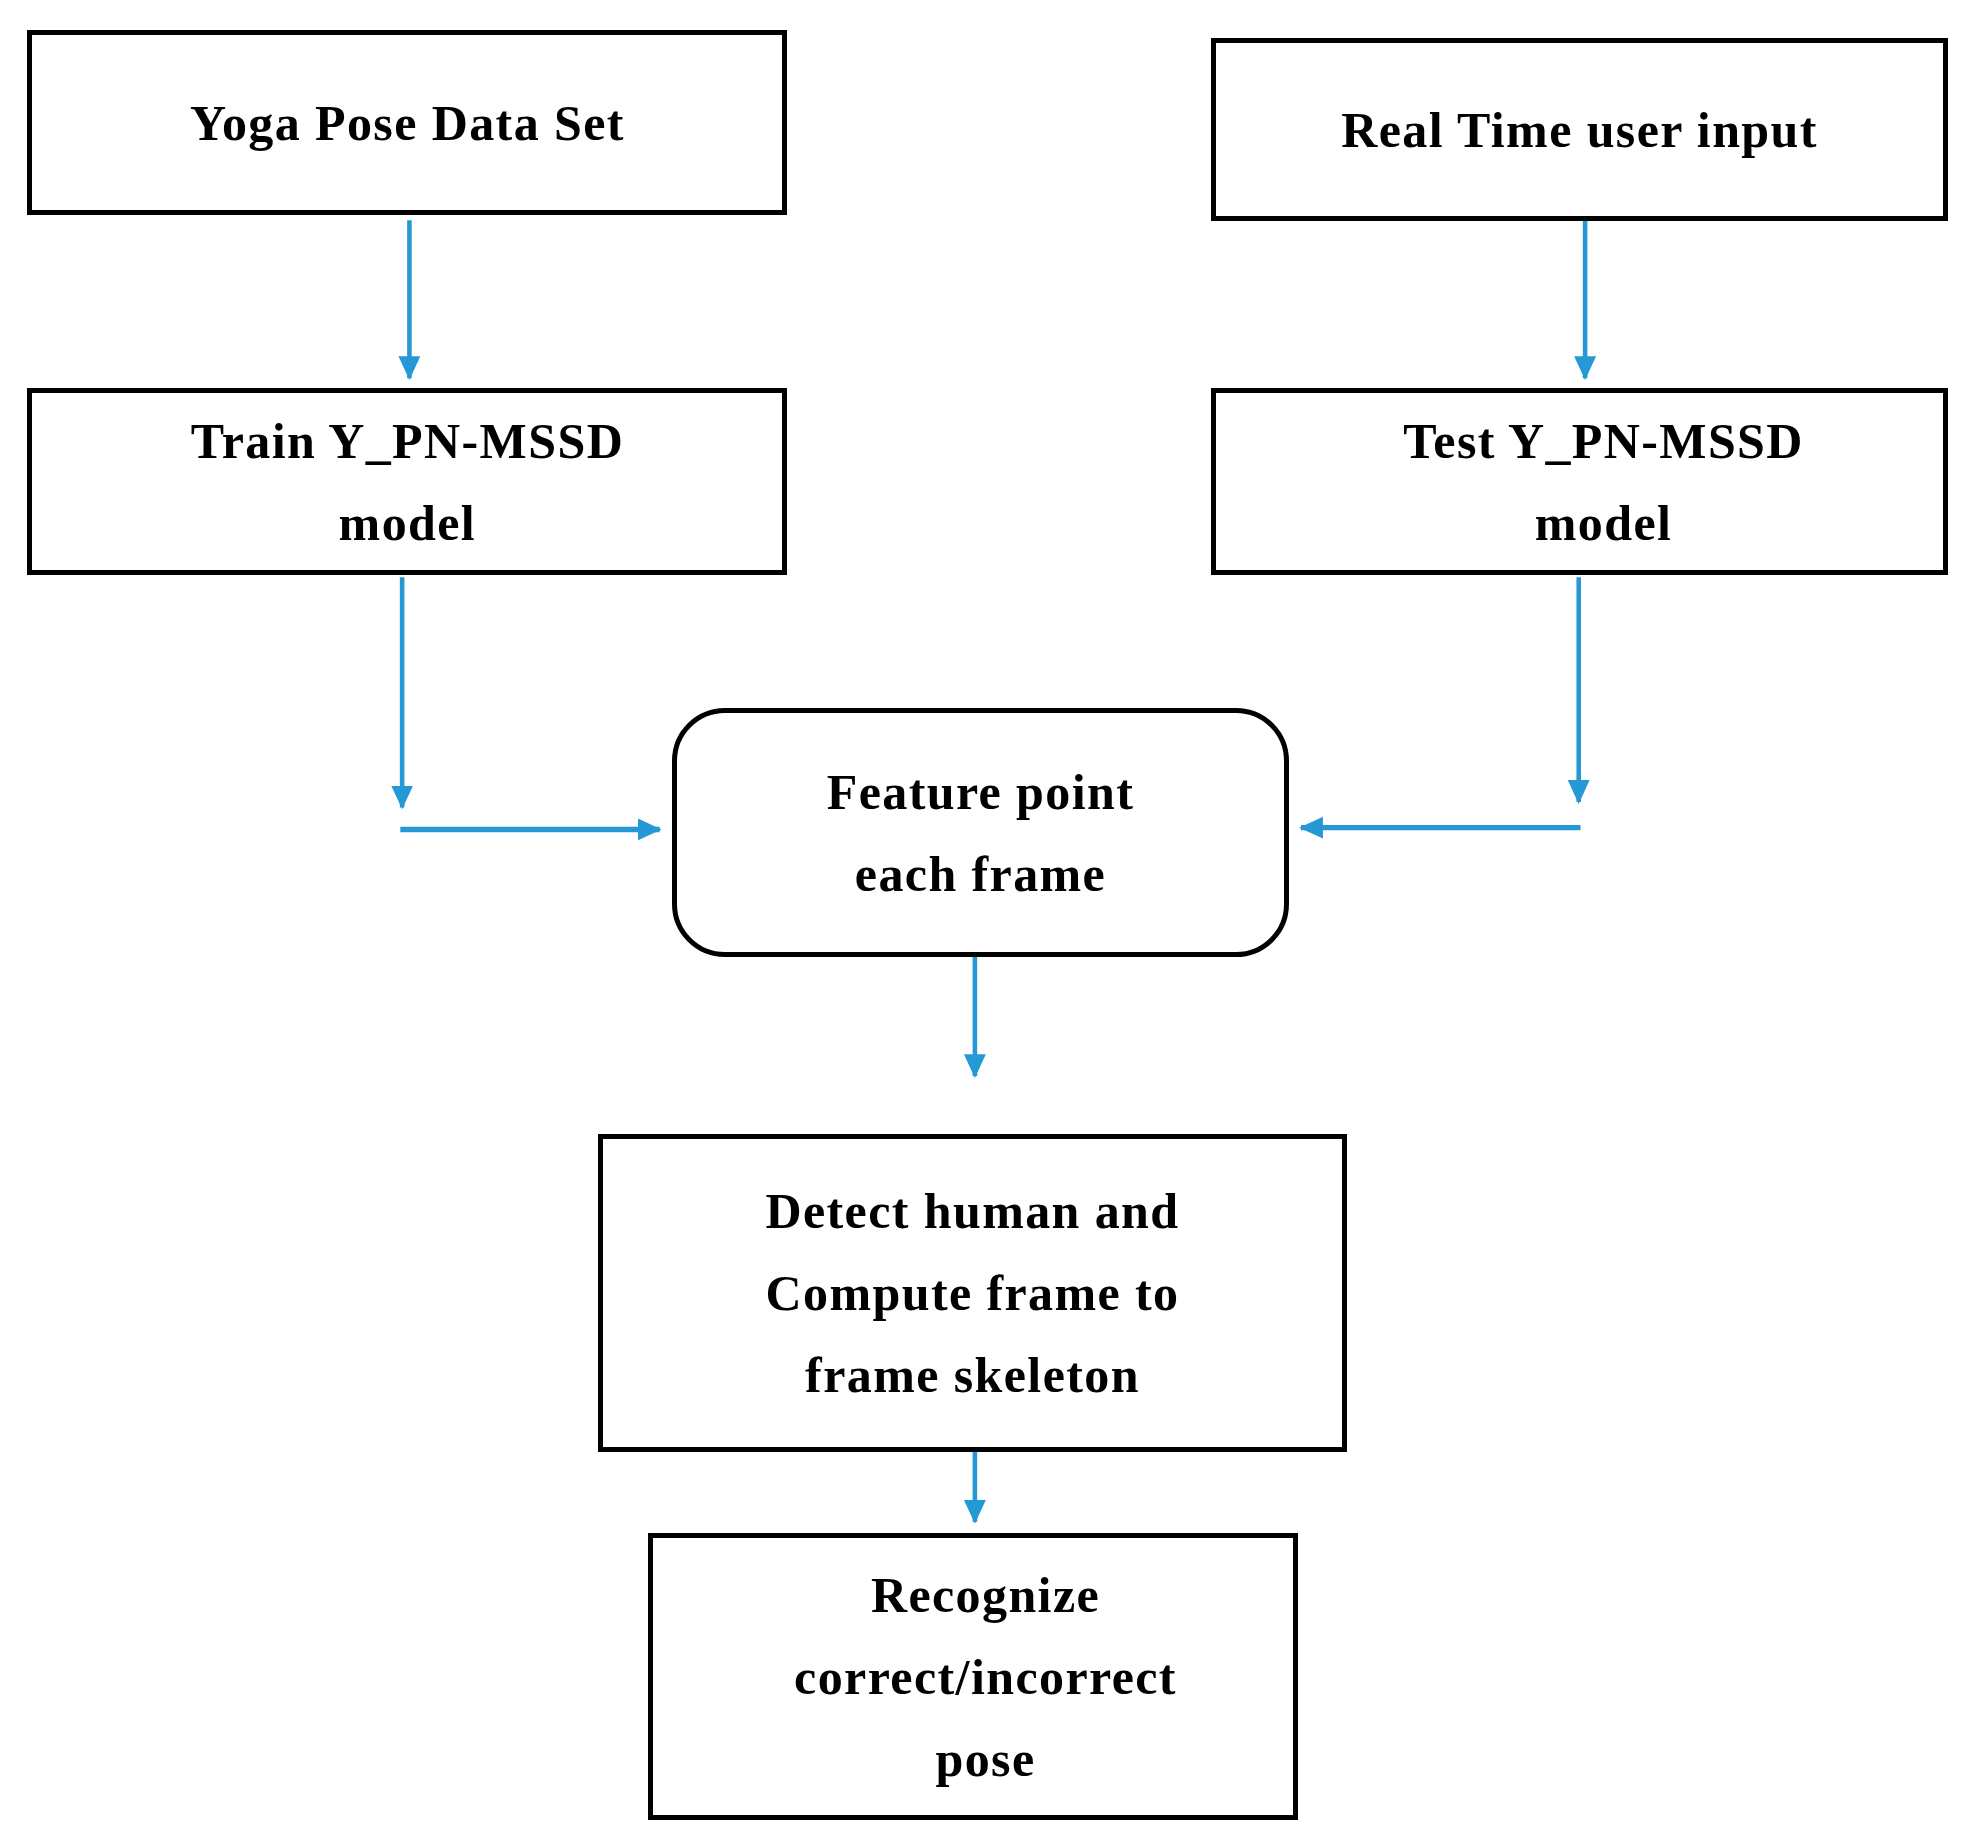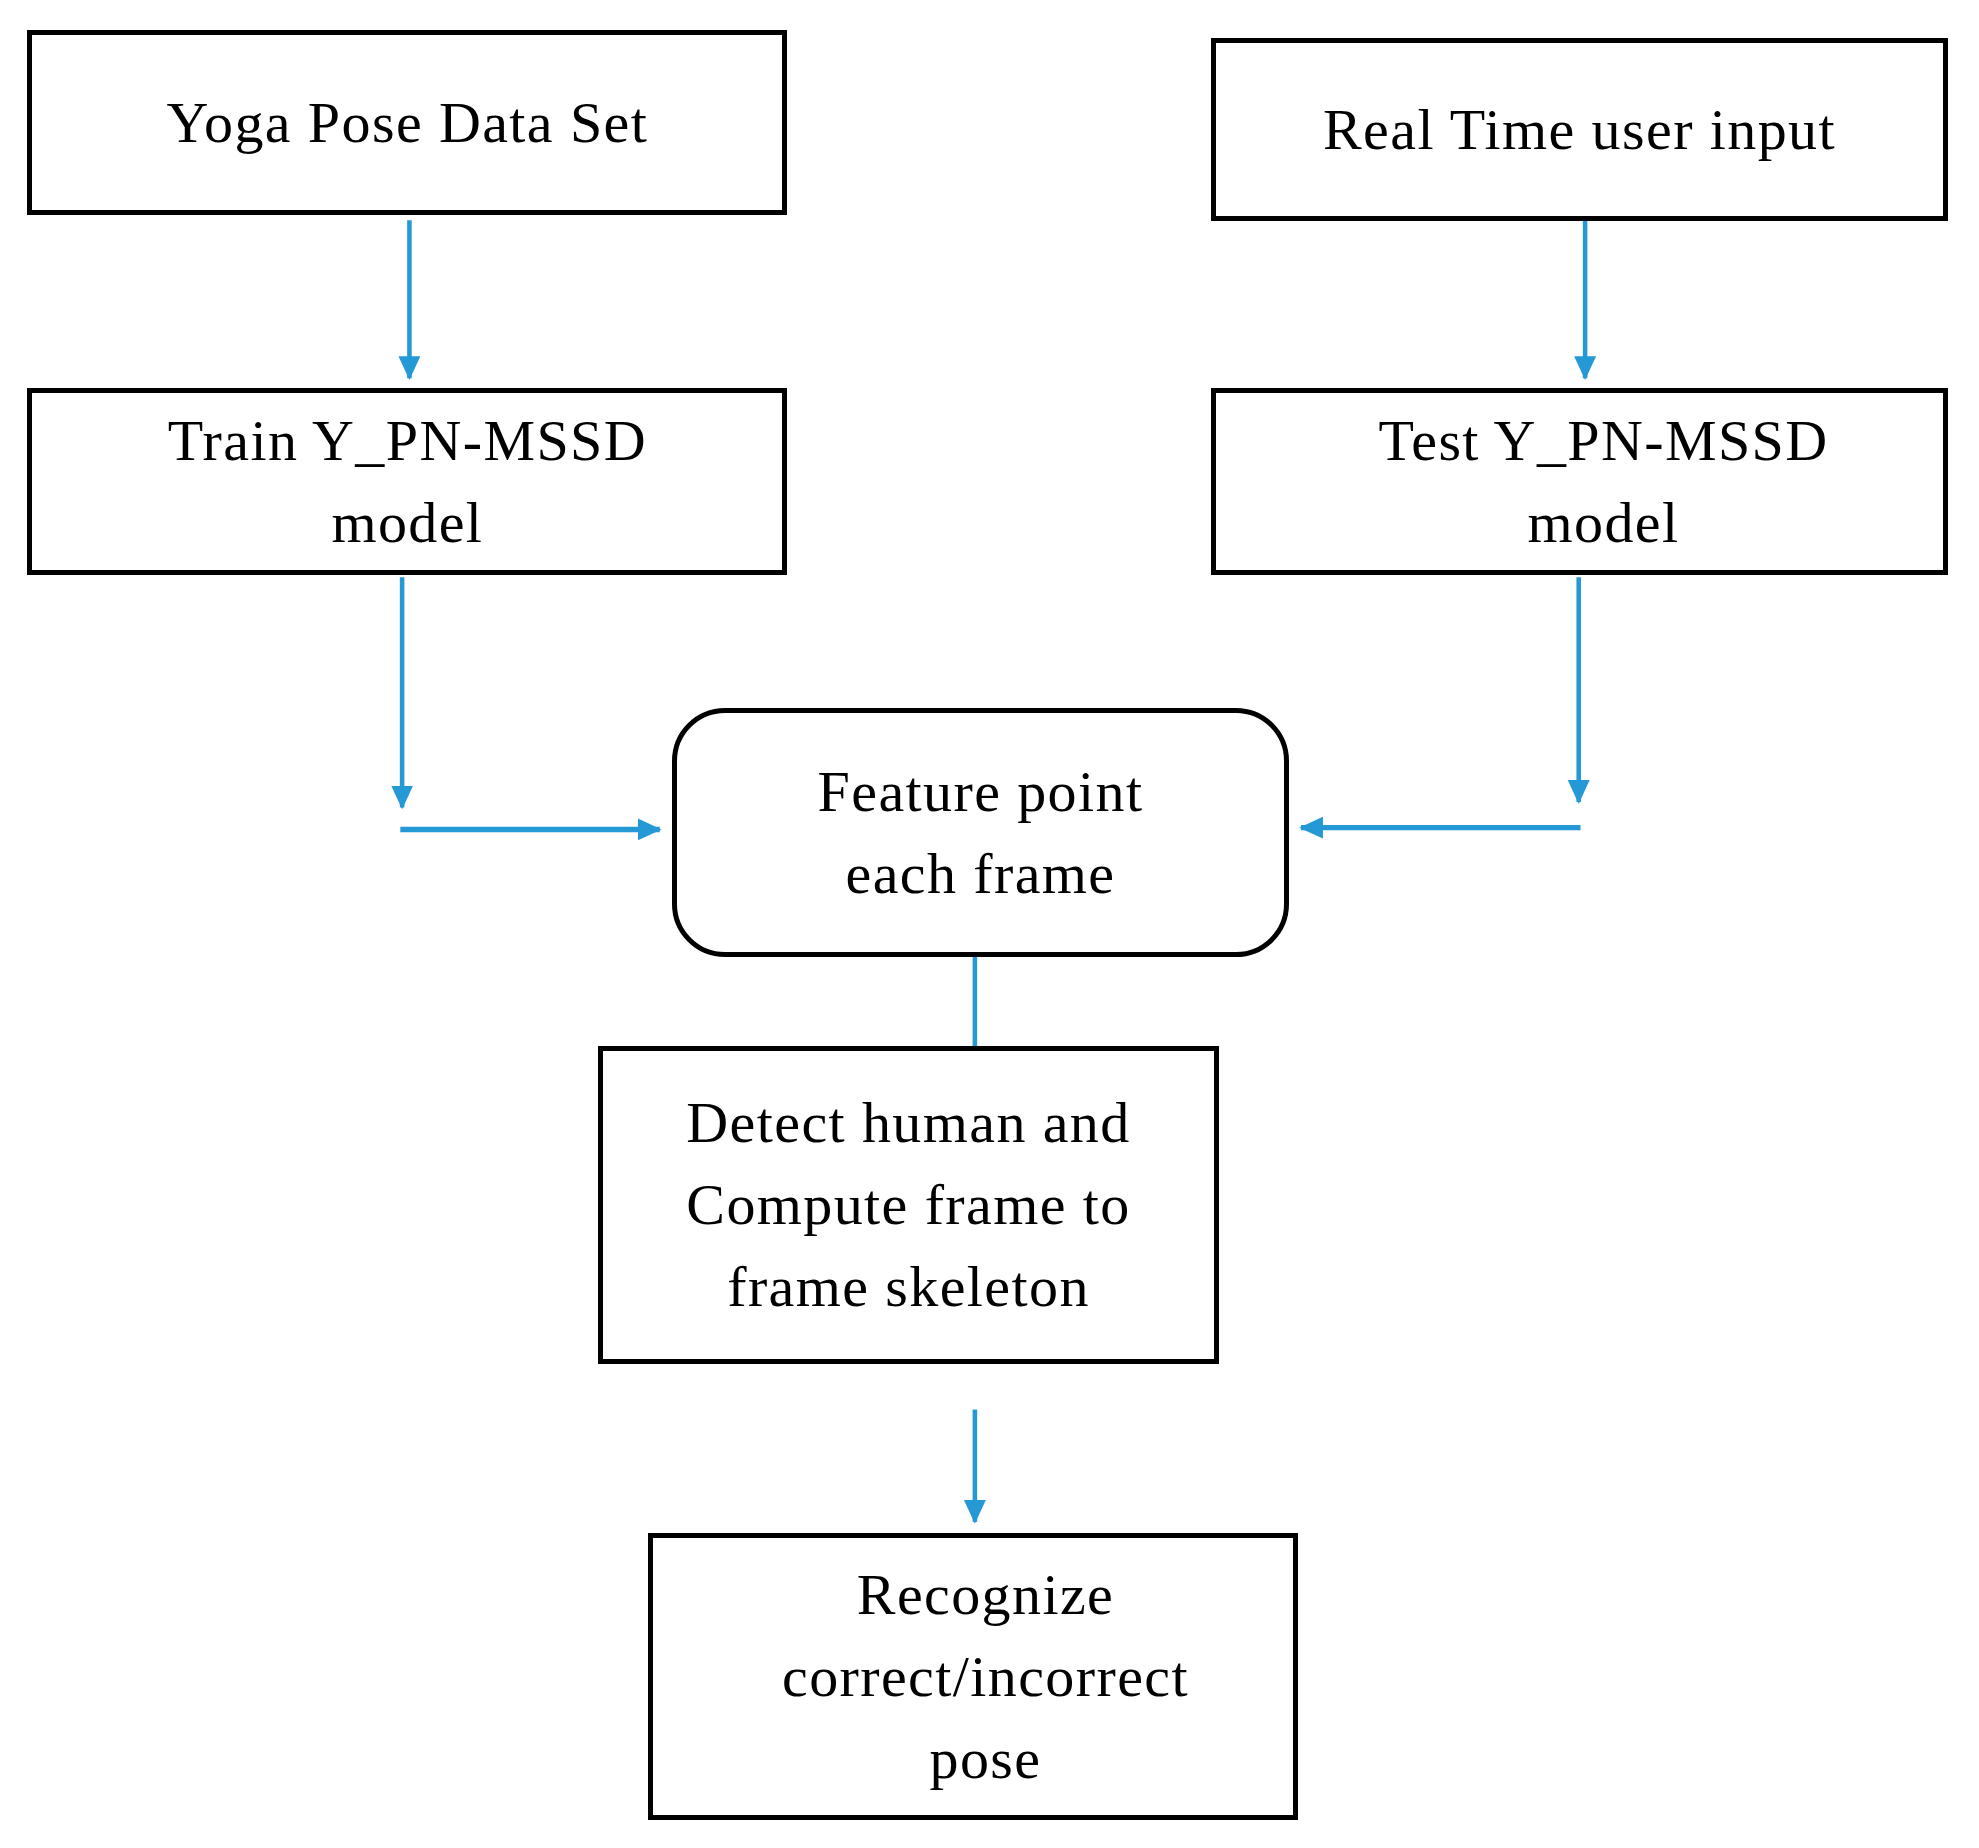--- a/index.html
+++ b/index.html
@@ -25,33 +25,34 @@
   .node{
     position:absolute;
     box-sizing:border-box;
     background:var(--fill);
     border:5.5px solid var(--border);
     display:flex;
     flex-direction:column;
     align-items:center;
     justify-content:center;
     text-align:center;
-    font-size:58px;
+    font-size:50px;
     line-height:82px;
     letter-spacing:1.4px;
+    font-weight:bold;
   }
   .node span{display:block;white-space:nowrap;}
   .rounded{border-radius:53px;}
   
   #n-yoga      {left:27.4px;  top:30px;   width:760px; height:185px;}
   #n-real      {left:1211px;top:30px;   width:737px; height:183px;margin-top:8px;}
   #n-train     {left:27.4px;  top:388px;  width:760px; height:187px;}
   #n-test      {left:1211px;top:388px;  width:737px; height:187px;padding-left:48px;}
   #n-feature   {left:672px; top:708px;  width:617px; height:249px;}
-  #n-detect    {left:598px; top:1046px; width:621px; height:318px;}
+  #n-detect    {left:598px; top:1134px; width:749px; height:318px;}
   #n-recognize {left:648px; top:1533px; width:650px; height:287px;padding-left:25px;}
 </style>
 </head>
 <body>
 
 <div class="canvas">
 
   <svg class="arrows" viewBox="0 0 2166 2023" xmlns="http://www.w3.org/2000/svg">
     <defs>
       <marker id="ah" markerUnits="userSpaceOnUse" markerWidth="28" markerHeight="26" refX="24" refY="12" orient="auto">

